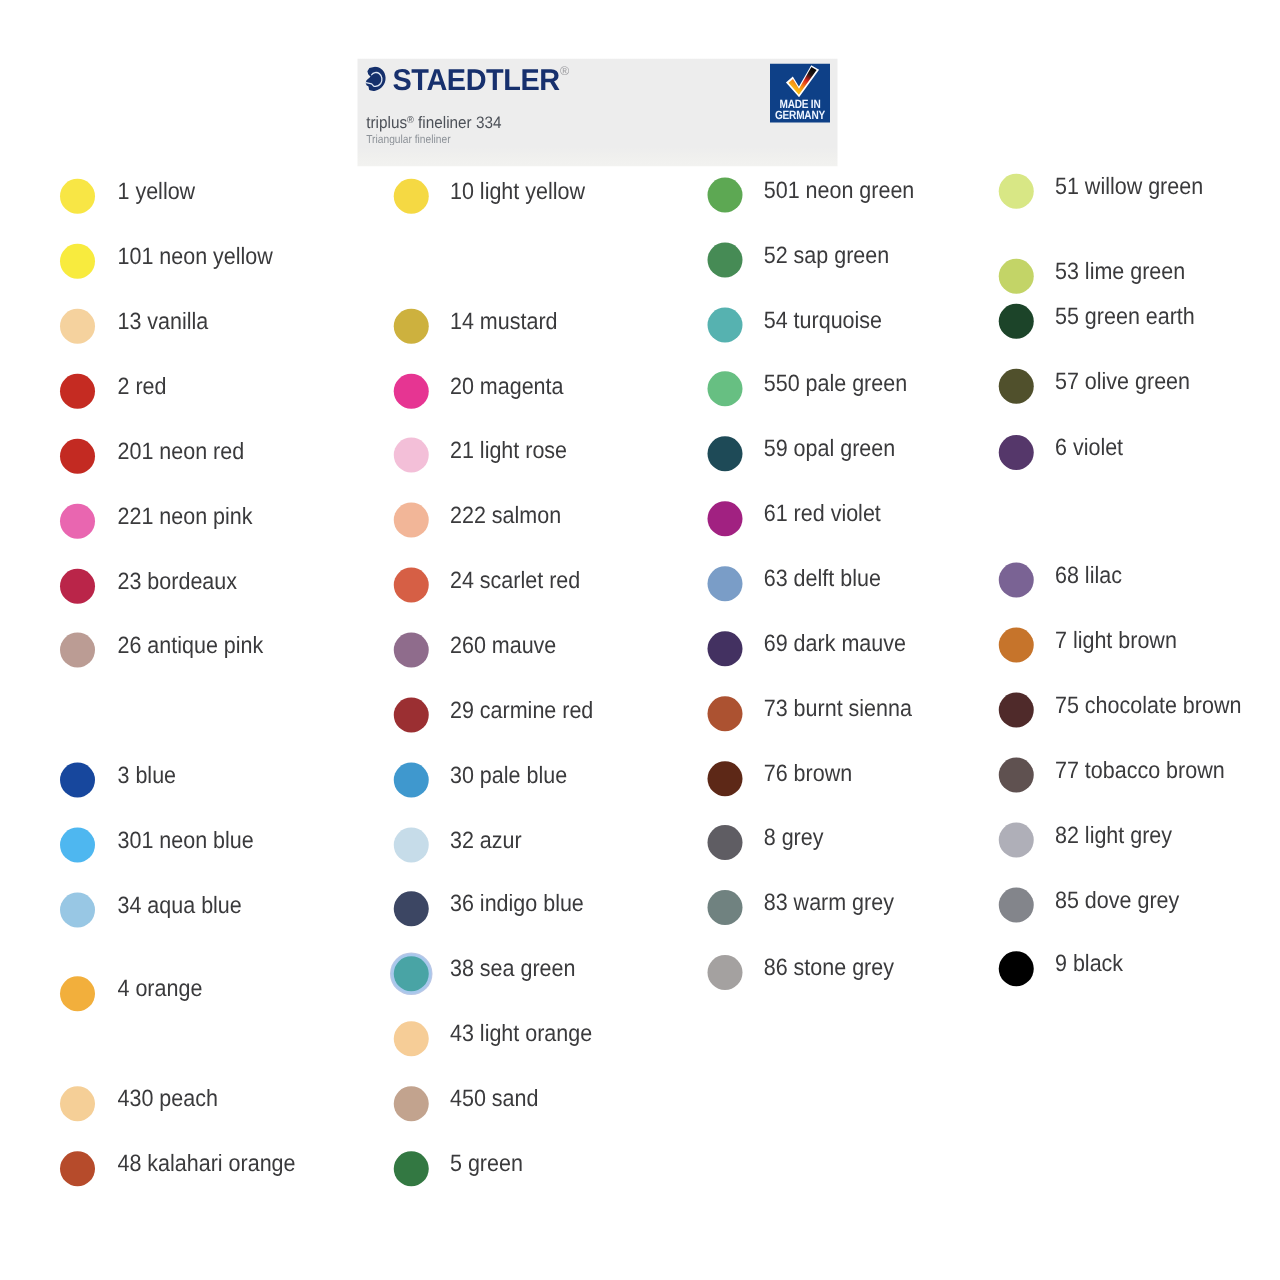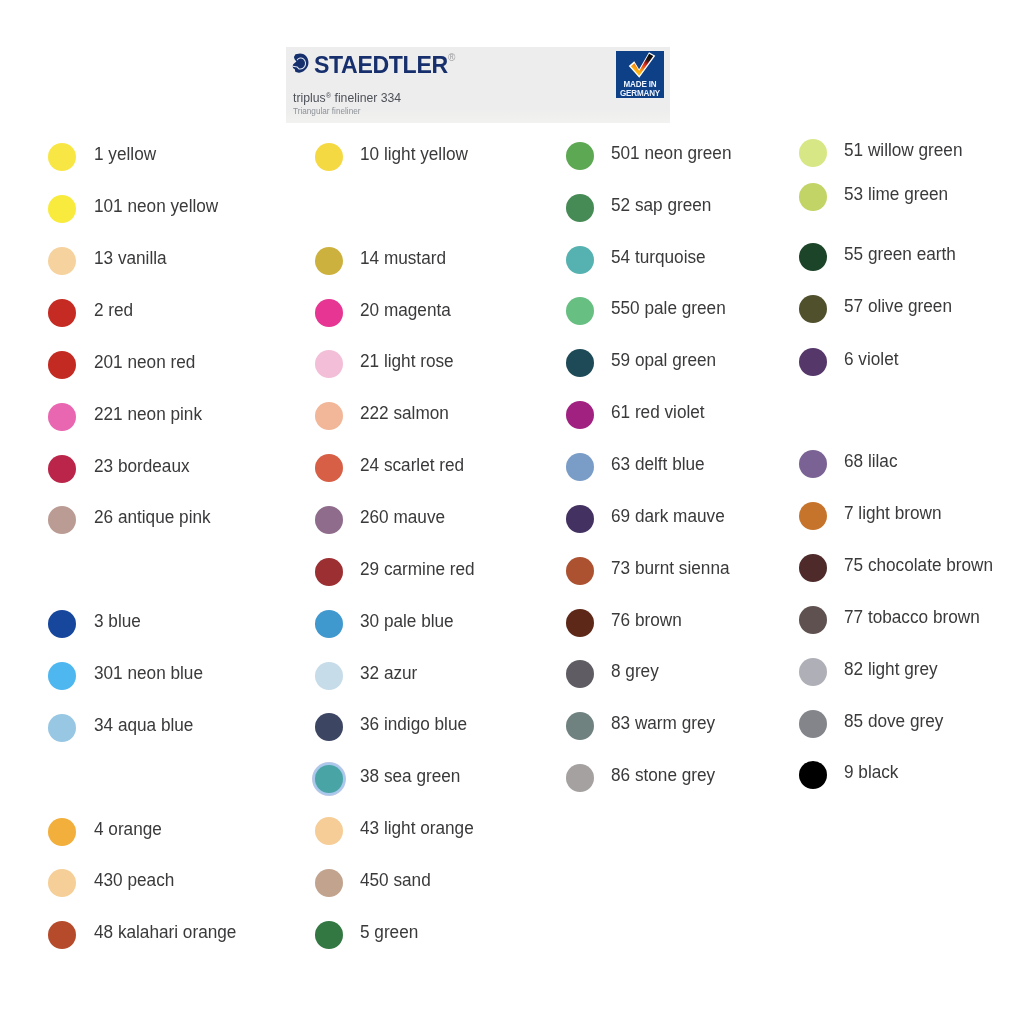--- a/index.html
+++ b/index.html
@@ -2,21 +2,21 @@
 <html><head>
 <meta charset="utf-8">
 <title>STAEDTLER triplus fineliner 334 colour chart</title>
 <style>
   html,body{margin:0;padding:0;}
   body{width:1024px;height:1024px;background:#ffffff;overflow:hidden;
        font-family:"Liberation Sans","DejaVu Sans",sans-serif;}
   #page{position:relative;width:1024px;height:1024px;}
 
   
-  .hdr{position:absolute;left:286px;top:47px;width:384px;height:76px;
+  .hdr{position:absolute;left:286px;top:47px;width:384px;height:86px;
        background:linear-gradient(180deg,#ededed 0%,#ededed 82%,#f0f0ee 92%,#f2f2f0 100%);}
   .hdr-logo{position:absolute;left:7px;top:4px;height:26px;}
   .mars{position:absolute;left:-1px;top:2px;width:17px;height:20px;display:block;}
   .wordmark{position:absolute;left:21px;top:1px;font-weight:bold;font-size:24px;
             letter-spacing:-0.35px;color:#17306d;line-height:26px;
             transform:scaleX(0.962);transform-origin:left top;}
   .regmark{position:absolute;left:155px;top:2px;font-size:10px;color:#9b9b9f;
            line-height:10px;}
   .hdr-prod{position:absolute;left:7px;top:42px;font-size:13.3px;color:#4d5158;
             line-height:14px;letter-spacing:0;
@@ -123,21 +123,21 @@
       <span class="lbl" style="left:94px">3 blue</span>
     </div>
     <div class="row" style="top:661.90px">
       <span class="dot" style="left: 48px; background: rgb(78, 183, 240);"></span>
       <span class="lbl" style="left:94px">301 neon blue</span>
     </div>
     <div class="row" style="top:713.75px">
       <span class="dot" style="left: 48px; background: rgb(152, 199, 228);"></span>
       <span class="lbl" style="left:94px">34 aqua blue</span>
     </div>
-    <div class="row" style="top:818px">
+    <div class="row" style="top:781px">
       <span class="dot" style="left: 48px; background: rgb(242, 175, 60);"></span>
       <span class="lbl" style="left:94px">4 orange</span>
     </div>
     <div class="row" style="top:869.30px">
       <span class="dot" style="left: 48px; background: rgb(245, 207, 151);"></span>
       <span class="lbl" style="left:94px">430 peach</span>
     </div>
     <div class="row" style="top:921.15px">
       <span class="dot" style="left: 48px; background: rgb(182, 75, 43);"></span>
       <span class="lbl" style="left:94px">48 kalahari orange</span>
@@ -257,21 +257,21 @@
     <div class="row" style="top:764.10px">
       <span class="dot" style="left: 566px; background: rgb(164, 161, 160);"></span>
       <span class="lbl" style="left:611px">86 stone grey</span>
     </div>
   </div>
   <div class="col">
     <div class="row" style="top:139.20px">
       <span class="dot" style="left: 799px; background: rgb(216, 231, 133);"></span>
       <span class="lbl" style="left:844px">51 willow green</span>
     </div>
-    <div class="row" style="top:183px">
+    <div class="row" style="top:207px">
       <span class="dot" style="left: 799px; background: rgb(195, 212, 103);"></span>
       <span class="lbl" style="left:844px">53 lime green</span>
     </div>
     <div class="row" style="top:242.90px">
       <span class="dot" style="left: 799px; background: rgb(28, 68, 41);"></span>
       <span class="lbl" style="left:844px">55 green earth</span>
     </div>
     <div class="row" style="top:294.75px">
       <span class="dot" style="left: 799px; background: rgb(80, 80, 44);"></span>
       <span class="lbl" style="left:844px">57 olive green</span>

